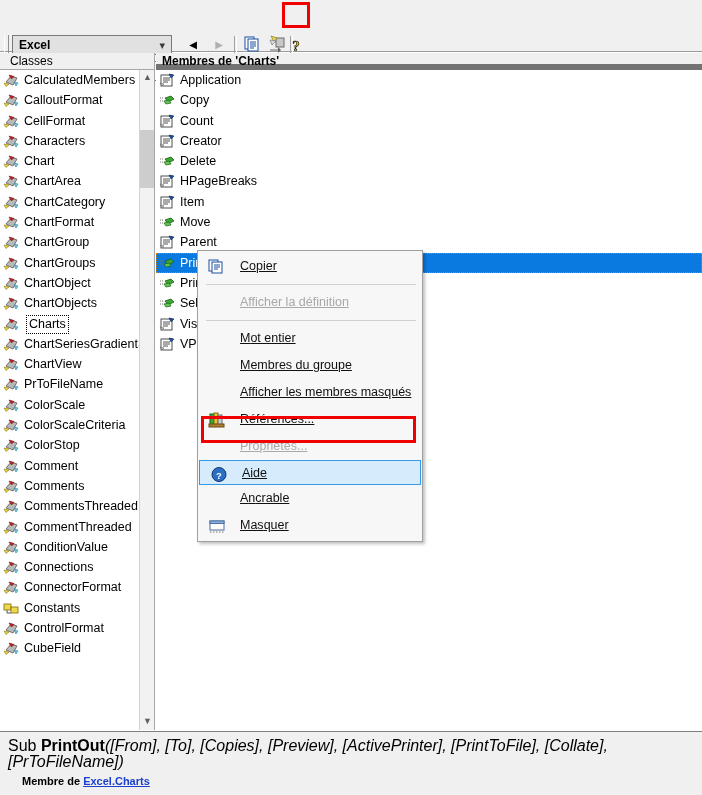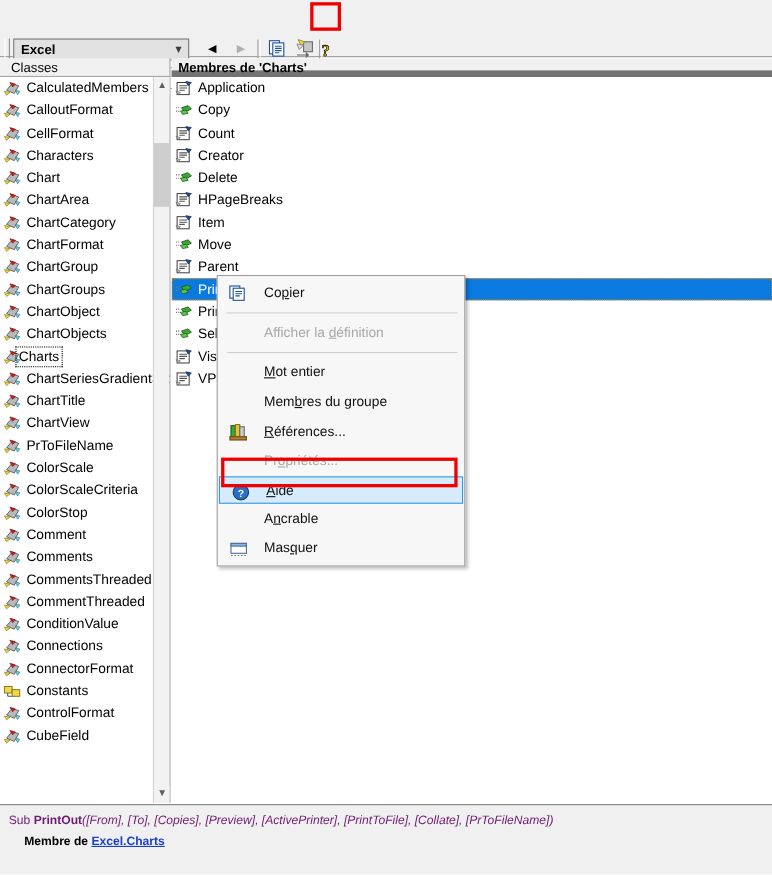--- a/index.html
+++ b/index.html
@@ -84,21 +84,21 @@
     cursor:default;
     overflow:hidden;
     text-decoration:underline;
   }
   .row .lbl{
     position:absolute;left:24px;top:0;line-height:20.3px;
   }
   .row.sel{background:#0a7ae0;color:#ffffff;}
   .row.focusbox .lbl{
     border:1px dotted #000;
-    padding:0 2px;left:14px;line-height:17px;top:1px;
+    padding:0 2px;left:26px;line-height:17px;top:1px;
   }
   .icon{
     position:absolute;left:3px;top:3px;width:17px;height:15px;
   }
   
   .ic-class{position:absolute;left:3px;top:3px;width:17px;height:15px;}
   
   .vscroll{
     position:absolute;right:0;top:0;width:15px;height:100%;
     background:#f2f2f2;border-left:1px solid #d4d4d4;box-sizing:border-box;
@@ -112,38 +112,38 @@
   .vs-thumb{
     position:absolute;left:0;width:15px;background:#cdcdcd;cursor:default;
   }
   
   #detail{
     position:absolute;left:0;top:731px;width:702px;height:64px;
     background:#f0f0f0;border-top:1px solid #808080;
     box-sizing:border-box;
     padding:6px 8px 0 8px;
   }
-  #detail .sig{font-size:11px;line-height:16px;color:#701a75;}
+  #detail .sig{font-size:16px;line-height:16px;color:#000000;}
   #detail .sig b{font-weight:bold;}
   #detail .sig i{font-style:italic;}
   #detail .member{font-size:11px;line-height:16px;margin-top:3px;margin-left:14px;font-weight:bold;}
   #detail .member a{color:#1a3fcc;text-decoration:underline;cursor:default;}
   
   #ctxmenu{
     position:absolute;left:197px;top:250px;width:224px;
     background:#f7f7f7;
     border:1px solid #a0a0a0;
     box-shadow:2px 2px 3px rgba(0,0,0,.25);
     padding:2px 0;
     z-index:50;
   }
   .mi{
     position:relative;height:27px;line-height:27px;
     padding-left:42px;font-size:12.5px;color:#111;
-    cursor:default;white-space:nowrap;
+    cursor:default;white-space:nowrap;text-decoration:underline;
   }
   .mi.disabled{color:#a8a8a8;}
   .mi.hl{
     background:#d6ebfb;
     border:1px solid #3399e8;
     height:25px;line-height:25px;
     box-sizing:border-box;
     margin:0 1px;
   }
   .mi .mi-ic{position:absolute;left:10px;top:5px;width:18px;height:17px;}
@@ -353,29 +353,20 @@
         <span class="lbl">Charts</span>
       </div>
       <div class="row">
         <svg class="ic-class" viewBox="0 0 17 15">
           <polygon points="3,9 8,3 14,5 10,12" fill="#b9b9b9" stroke="#585858" stroke-width="0.8"></polygon>
           <polygon points="6,2 11,3.5 8.5,6" fill="#d02020" stroke="#701010" stroke-width="0.6"></polygon>
           <polygon points="1,10 6,11 3,13.5" fill="#efd43a" stroke="#8a7a10" stroke-width="0.6"></polygon>
           <polygon points="11,9 15,10 13,13" fill="#6fd0e8" stroke="#2a7a90" stroke-width="0.6"></polygon>
         </svg>
         <span class="lbl">ChartSeriesGradientStop</span>
-      </div>
-      <div class="row">
-        <svg class="ic-class" viewBox="0 0 17 15">
-          <polygon points="3,9 8,3 14,5 10,12" fill="#b9b9b9" stroke="#585858" stroke-width="0.8"></polygon>
-          <polygon points="6,2 11,3.5 8.5,6" fill="#d02020" stroke="#701010" stroke-width="0.6"></polygon>
-          <polygon points="1,10 6,11 3,13.5" fill="#efd43a" stroke="#8a7a10" stroke-width="0.6"></polygon>
-          <polygon points="11,9 15,10 13,13" fill="#6fd0e8" stroke="#2a7a90" stroke-width="0.6"></polygon>
-        </svg>
-        <span class="lbl">ChartTitle</span>
       </div>
       <div class="row">
         <svg class="ic-class" viewBox="0 0 17 15">
           <polygon points="3,9 8,3 14,5 10,12" fill="#b9b9b9" stroke="#585858" stroke-width="0.8"></polygon>
           <polygon points="6,2 11,3.5 8.5,6" fill="#d02020" stroke="#701010" stroke-width="0.6"></polygon>
           <polygon points="1,10 6,11 3,13.5" fill="#efd43a" stroke="#8a7a10" stroke-width="0.6"></polygon>
           <polygon points="11,9 15,10 13,13" fill="#6fd0e8" stroke="#2a7a90" stroke-width="0.6"></polygon>
         </svg>
         <span class="lbl">ChartView</span>
       </div>
@@ -666,20 +657,21 @@
         <rect x="4" y="4" width="10" height="11" fill="#fff" stroke="#1b4fa0"></rect>
         <line x1="6" y1="7" x2="12" y2="7" stroke="#1b4fa0"></line>
         <line x1="6" y1="9" x2="12" y2="9" stroke="#1b4fa0"></line>
         <line x1="6" y1="11" x2="10" y2="11" stroke="#1b4fa0"></line>
       </svg><span>Co<span class="uline">p</span>ier</span></div>
     <div class="msep"></div>
     <div class="mi disabled"><span>Afficher la <span class="uline">d</span>éfinition</span></div>
     <div class="msep"></div>
     <div class="mi"><span><span class="uline">M</span>ot entier</span></div>
     <div class="mi"><span>Mem<span class="uline">b</span>res du groupe</span></div>
+    <div class="mi"><span>A<span class="uline">f</span>ficher les membres masqués</span></div>
     <div class="mi"><svg class="mi-ic" viewBox="0 0 18 17">
         <rect x="2" y="3" width="4" height="11" fill="#3aa832" stroke="#1d5c18"></rect>
         <rect x="6" y="2" width="4" height="12" fill="#e8c23a" stroke="#8a7010"></rect>
         <rect x="10" y="4" width="4" height="10" fill="#cfcfcf" stroke="#666"></rect>
         <rect x="1" y="13" width="15" height="3" fill="#b08030" stroke="#6a4a10"></rect>
       </svg><span><span class="uline">R</span>éférences...</span></div>
     <div class="mi disabled"><span>Pr<span class="uline">o</span>priétés...</span></div>
     <div class="mi hl"><svg class="mi-ic" viewBox="0 0 18 17">
         <circle cx="9" cy="8.5" r="7" fill="#2a6fc4" stroke="#123a70"></circle>
         <text x="9" y="12.5" font-size="9.5" font-family="'Liberation Sans',sans-serif" font-weight="bold" text-anchor="middle" fill="#ffffff">?</text>

